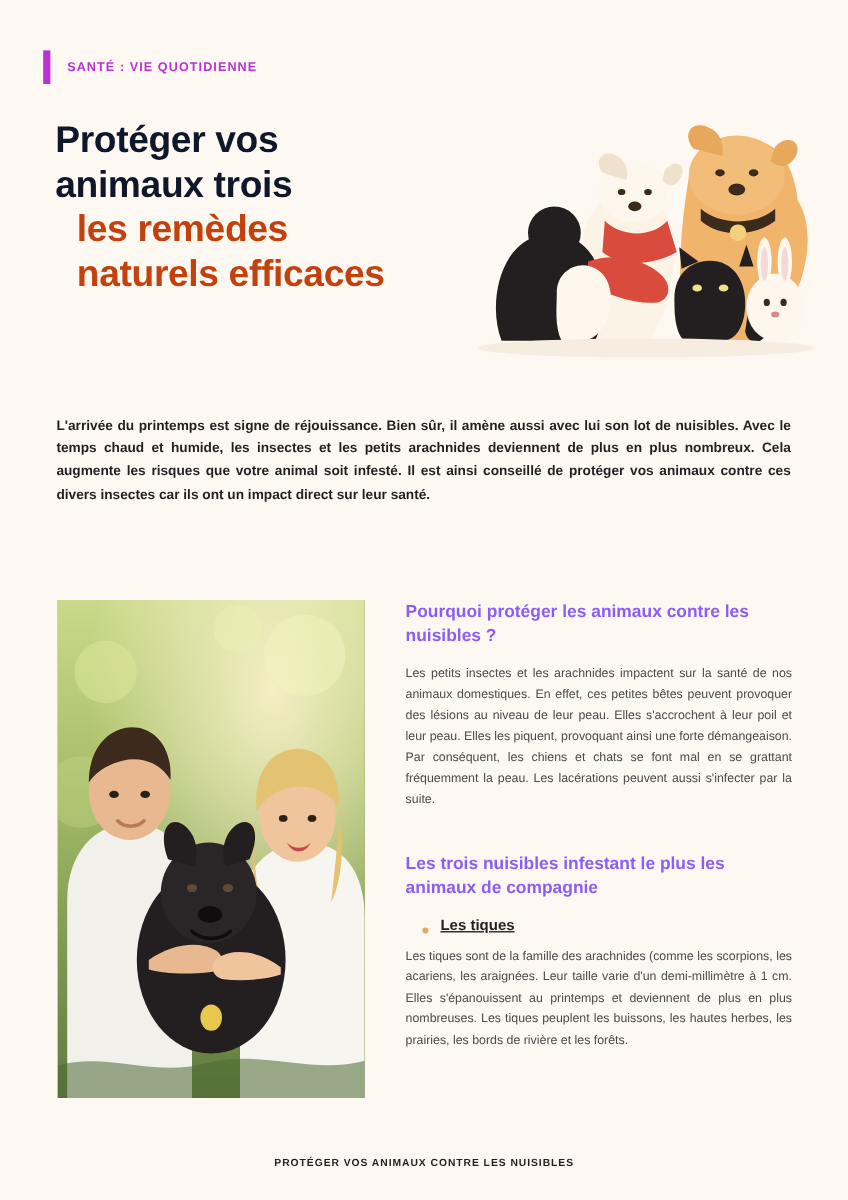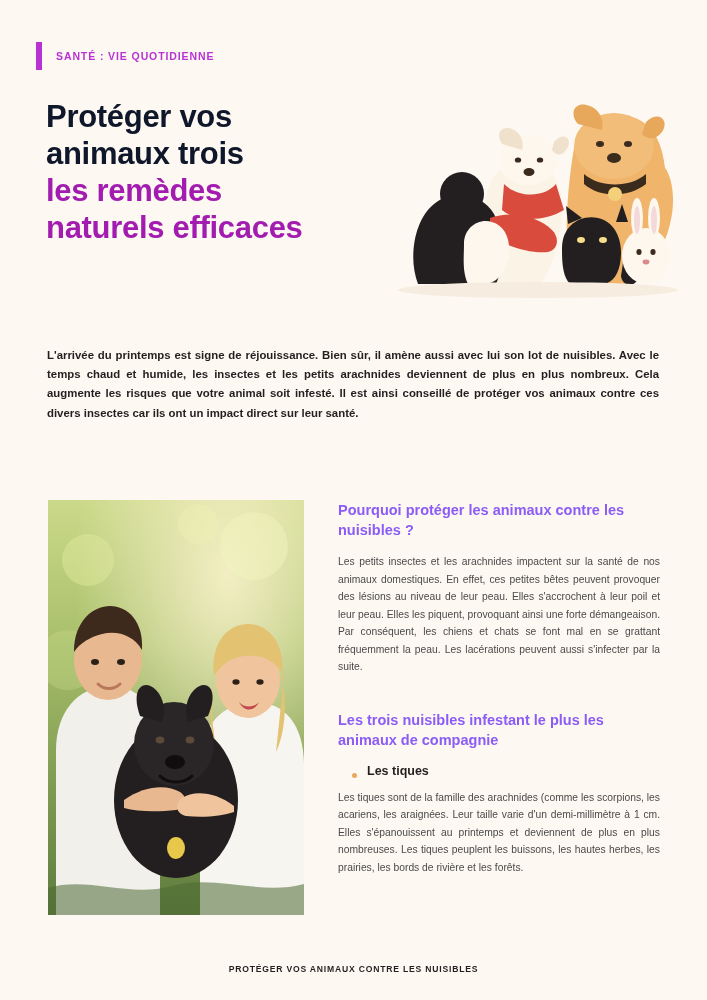--- a/index.html
+++ b/index.html
@@ -48,21 +48,21 @@
     left: 46px;
     width: 360px;
   }
   .title-line {
     font-size: 31px;
     line-height: 37px;
     font-weight: bold;
     letter-spacing: -0.3px;
   }
   .title-line.accent { color: #0f172a; }
-  .title-line.dark { color: #a21caf; }
+  .title-line.dark { color: #c2410c; margin-left: 18px; }
 
   
   .illustration {
     position: absolute;
     top: 88px;
     left: 378px;
     width: 300px;
     height: 225px;
   }
 
@@ -109,20 +109,21 @@
     font-size: 10.3px;
     line-height: 17.5px;
     color: #4a4a4a;
     text-align: justify;
   }
   .gap { height: 34px; }
   .bullet-row {
     display: flex;
     align-items: flex-end;
     margin: 14px 0 11px 14px;
+    text-decoration: underline;
   }
   .bullet-dot {
     width: 5px;
     height: 5px;
     border-radius: 50%;
     background: #e8a85c;
     margin-right: 10px;
     flex: 0 0 auto;
   }
   .bullet-label {

